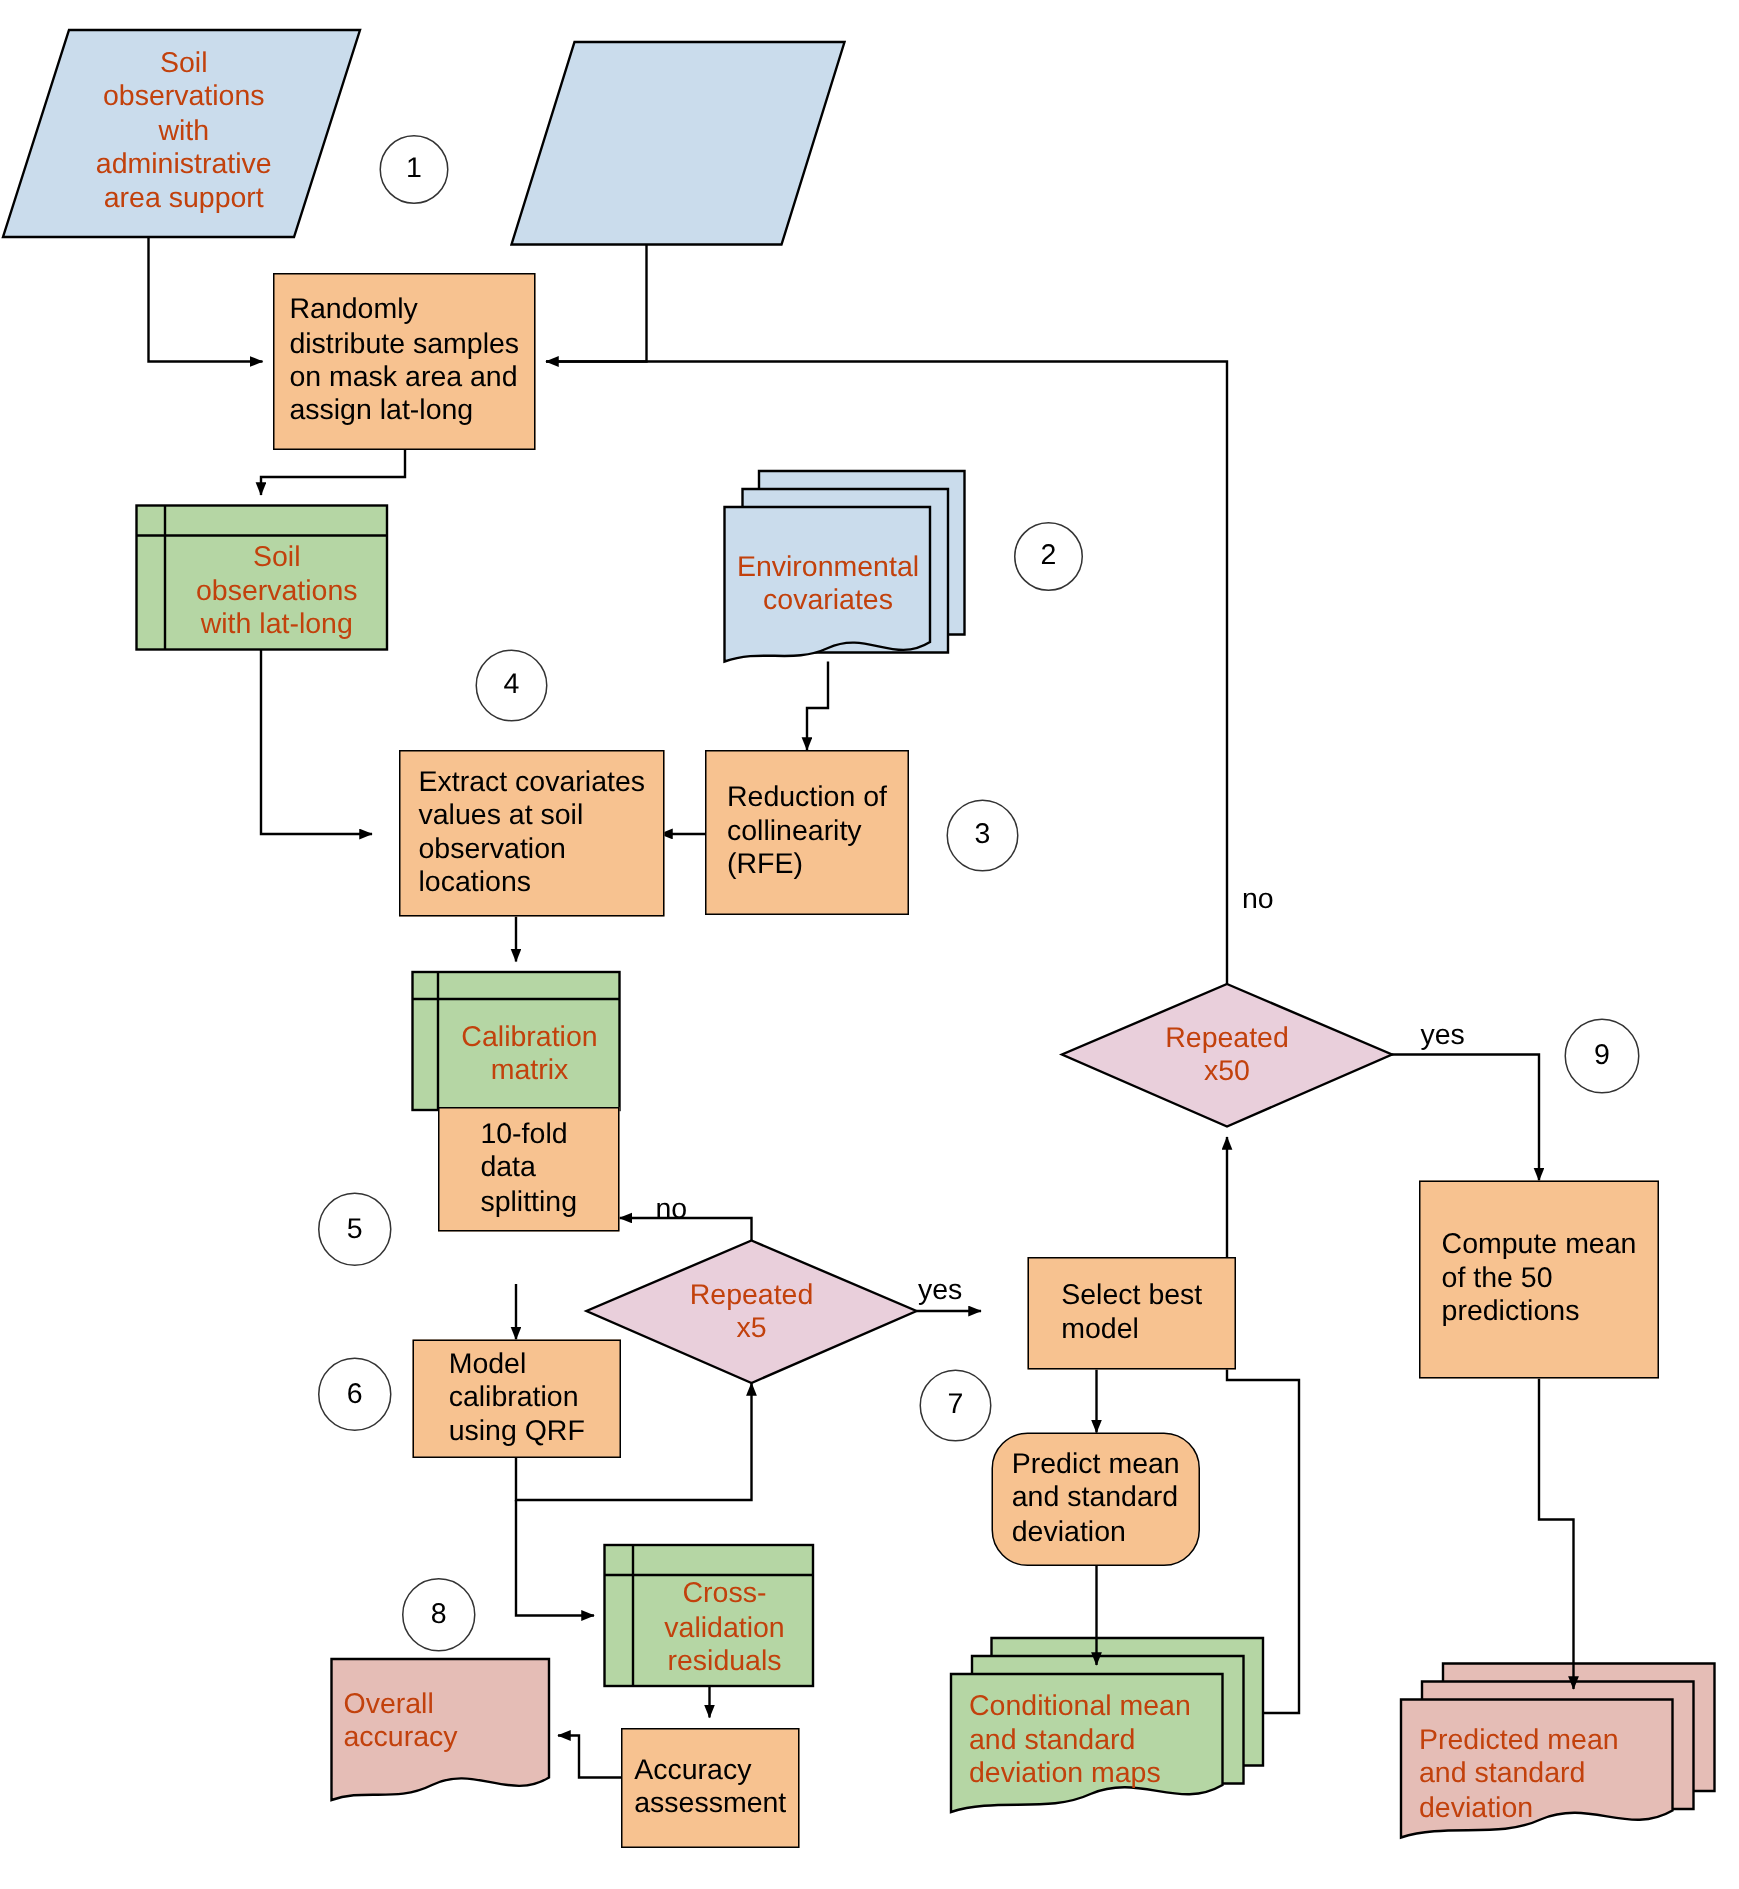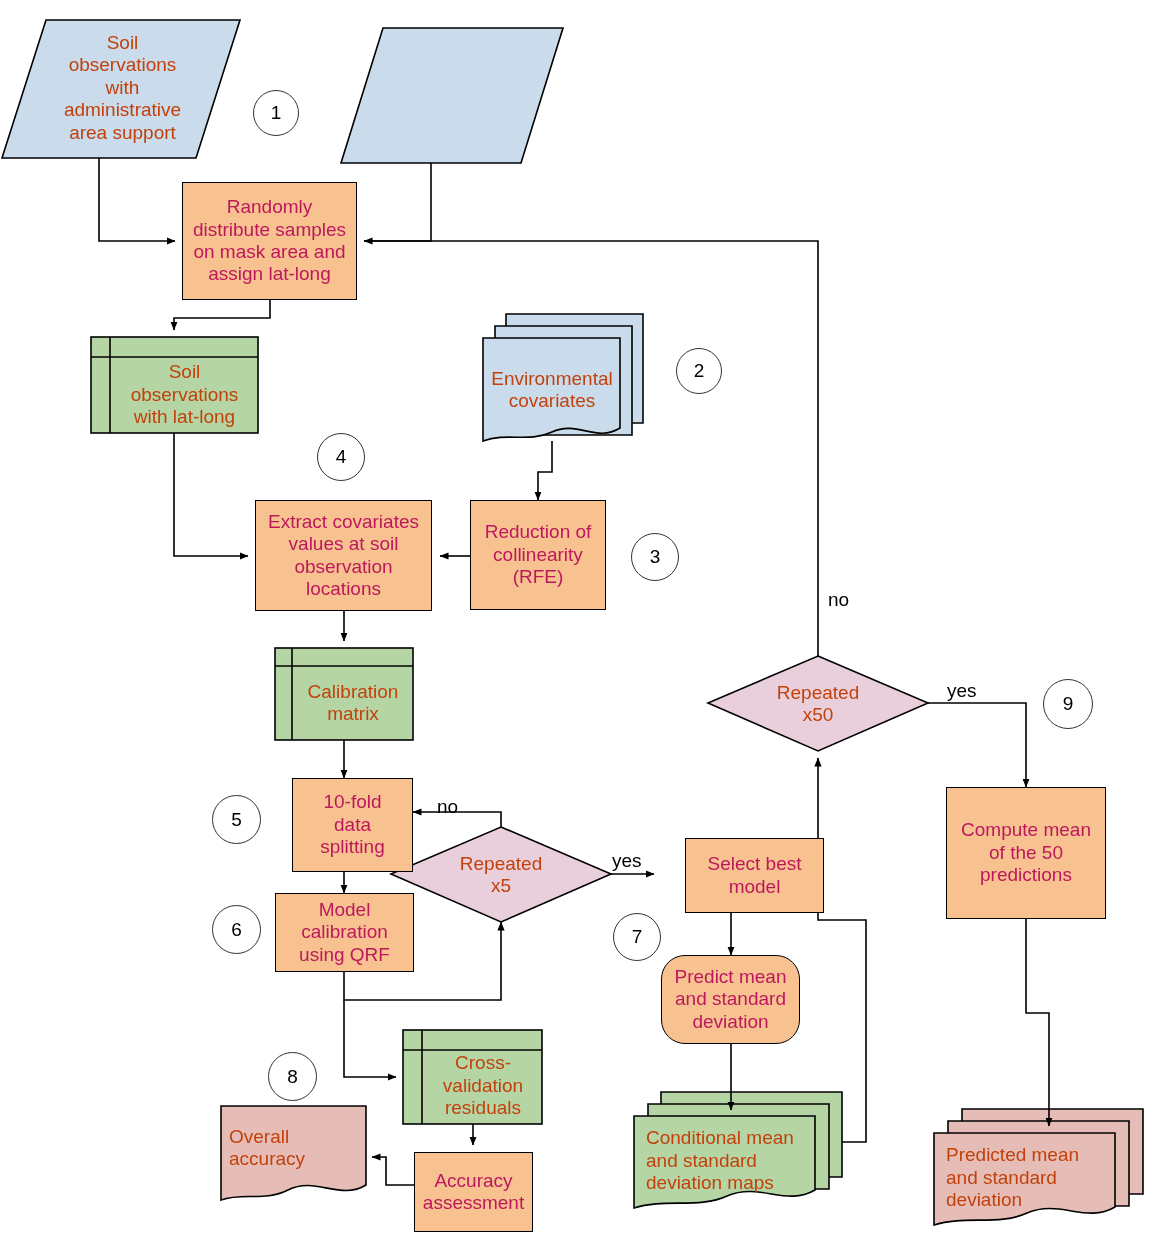--- a/index.html
+++ b/index.html
@@ -1,20 +1,20 @@
 <!DOCTYPE html>
 <html><head>
 <meta charset="utf-8">
 <style>
   html,body{margin:0;padding:0;background:#ffffff;}
   body{font-family:"Liberation Sans","DejaVu Sans",sans-serif;}
   #canvas{position:relative;width:1159px;height:1259px;background:#fff;overflow:hidden;}
   #svglayer{position:absolute;left:0;top:0;width:1159px;height:1259px;}
   .node{position:absolute;box-sizing:border-box;display:flex;align-items:center;justify-content:center;
-        text-align:center;color:#be185d;font-size:19px;line-height:1.18;}
+        color:#000000;font-size:19px;line-height:1.18;}
   .rect{border:1.6px solid #000;}
   .orange{background:#f7c290;}
   .numcircle{position:absolute;border:1.5px solid #333;border-radius:50%;background:#fff;
              display:flex;align-items:center;justify-content:center;font-size:19px;color:#000;}
   .edgelabel{position:absolute;font-size:19px;color:#000;background:transparent;}
   .shapetext{position:absolute;display:flex;align-items:center;justify-content:center;
              text-align:center;font-size:19px;line-height:1.18;color:#c2410c;pointer-events:none;}
 </style>
 </head>
 <body>
@@ -159,37 +159,37 @@
   </div>
 
   <div class="shapetext" style="left:229px;top:1112px;width:130px;height:72px;">
     <div style="text-align:left;width:100%;">Overall<br>accuracy</div>
   </div>
 
   <div class="shapetext" style="left:646px;top:1122px;width:166px;height:78px;">
     <div style="text-align:left;width:100%;">Conditional mean<br>and standard<br>deviation maps</div>
   </div>
 
-  <div class="shapetext" style="left:946px;top:1139px;width:166px;height:78px;">
+  <div class="shapetext" style="left:946px;top:1139px;width:166px;height:78px;align-items:flex-end;">
     <div style="text-align:left;width:100%;">Predicted mean<br>and standard<br>deviation</div>
   </div>
 
   <div class="node rect orange" style="left:182px;top:182px;width:175px;height:118px;">
     <div>Randomly<br>distribute samples<br>on mask area and<br>assign lat-long</div>
   </div>
 
   <div class="node rect orange" style="left:470px;top:500px;width:136px;height:110px;">
     <div>Reduction of<br>collinearity<br>(RFE)</div>
   </div>
 
-  <div class="node rect orange" style="left:255px;top:500px;width:177px;height:111px;">
+  <div class="node rect orange" style="left:266px;top:500px;width:177px;height:111px;">
     <div>Extract covariates<br>values at soil<br>observation<br>locations</div>
   </div>
 
-  <div class="node rect orange" style="left:292px;top:778px;width:121px;height:94px;">
+  <div class="node rect orange" style="left:292px;top:738px;width:121px;height:83px;">
     <div>10-fold<br>data<br>splitting</div>
   </div>
 
   <div class="node rect orange" style="left:275px;top:893px;width:139px;height:79px;">
     <div>Model<br>calibration<br>using QRF</div>
   </div>
 
   <div class="node rect orange" style="left:661px;top:838px;width:139px;height:75px;margin-left:24px;">
     <div>Select best<br>model</div>
   </div>

